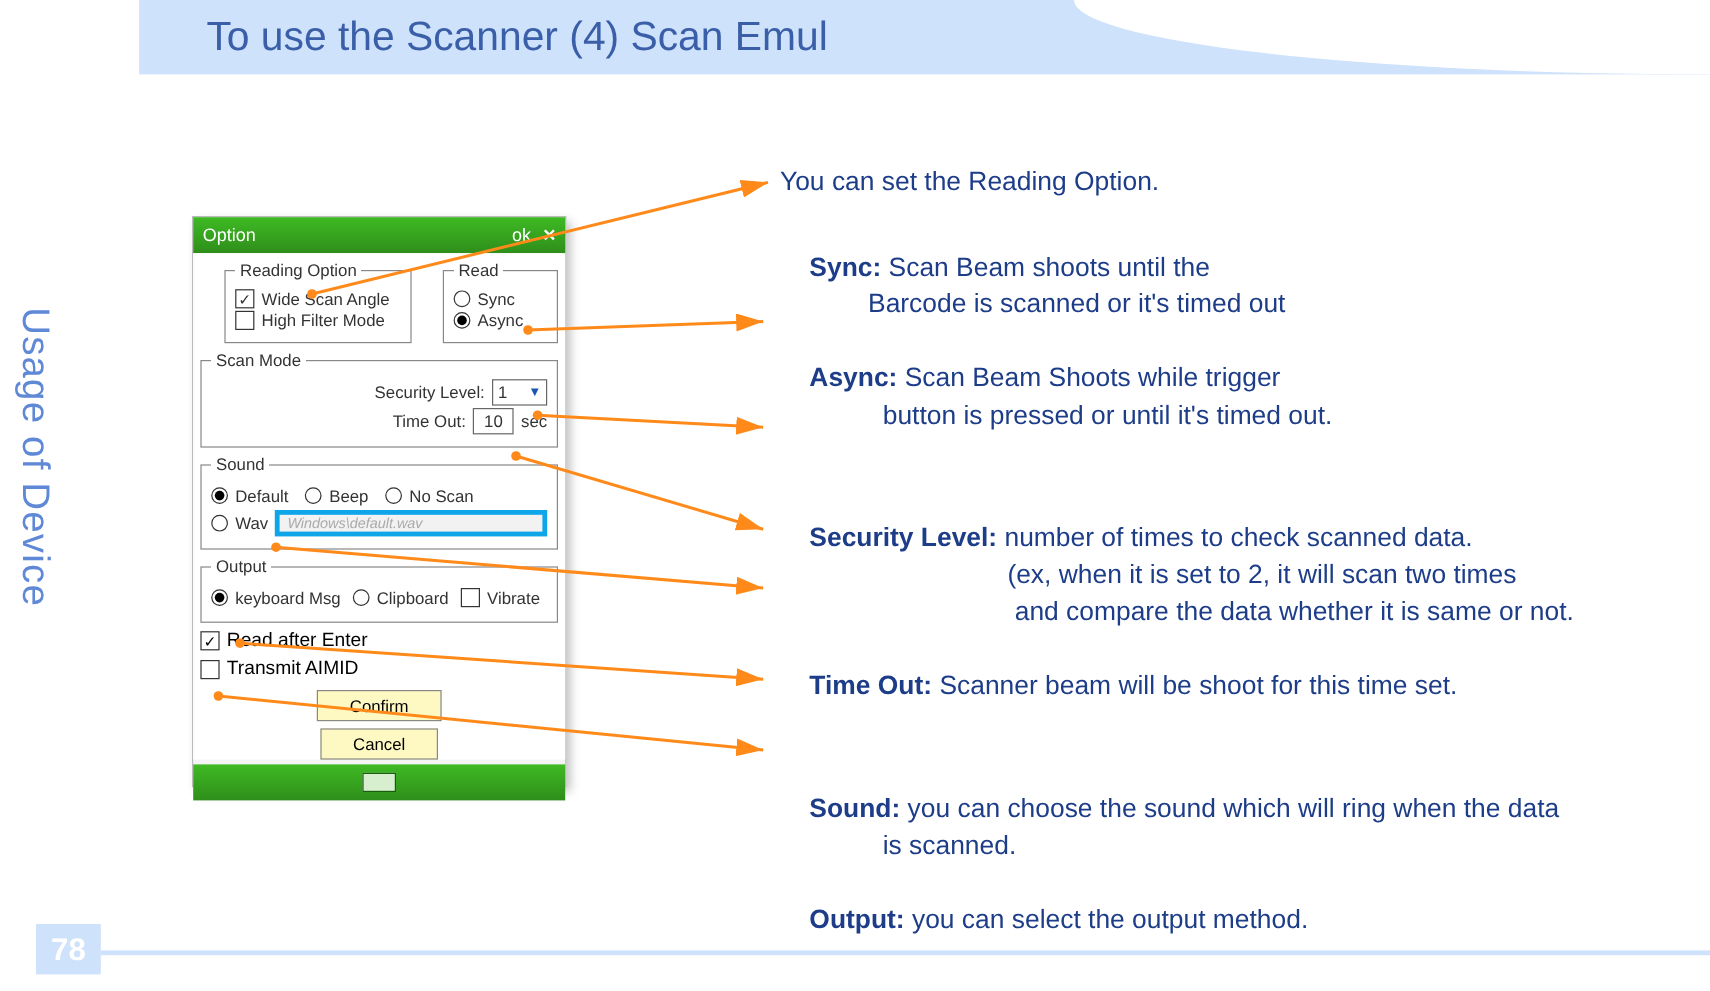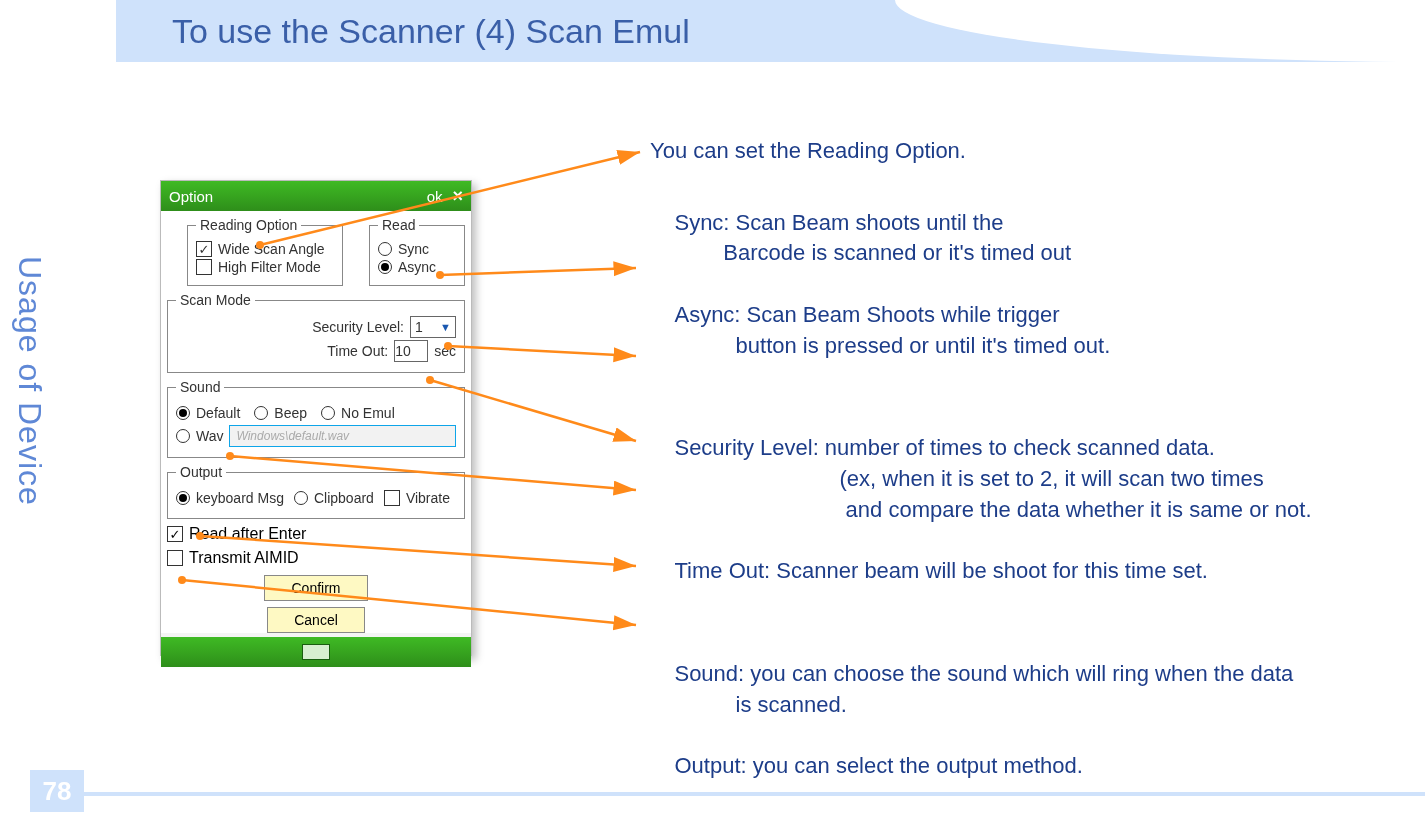--- a/index.html
+++ b/index.html
@@ -53,31 +53,31 @@
   .row { display: flex; align-items: center; gap: 6px; margin: 2px 0; }
   .check { width: 16px; height: 16px; border: 1px solid #333; display: inline-flex; align-items: center; justify-content: center; font-size: 13px; }
   .check.on::after { content: "✓"; }
   .radio { width: 14px; height: 14px; border: 1px solid #333; border-radius: 50%; display: inline-flex; align-items: center; justify-content: center; }
   .radio.on::after { content: ""; width: 8px; height: 8px; background: #000; border-radius: 50%; }
   .two-col { display: flex; gap: 6px; }
   .two-col fieldset { flex: 1; margin-left: 20px; }
   .field-right { margin-left: auto; display: flex; align-items: center; gap: 6px; }
   .combo { border: 1px solid #666; height: 22px; min-width: 46px; display: inline-flex; align-items: center; justify-content: space-between; padding: 0 4px; }
   .combo .caret { color: #1a58b0; font-size: 11px; }
-  .tiny-input { border: 1px solid #666; width: 34px; height: 22px; display: inline-flex; align-items: center; justify-content: flex-start; }
-  .disabled-input { border: 1px solid #0ea5e9; background: #f2f2f2; color: #aaa; height: 22px; flex: 1; padding: 0 6px; display: flex; align-items: center; font-style: italic; font-size: 12px; }
+  .tiny-input { border: 1px solid #666; width: 34px; height: 22px; display: inline-flex; align-items: center; justify-content: center; }
+  .disabled-input { border: 4px solid #0ea5e9; background: #f2f2f2; color: #aaa; height: 22px; flex: 1; padding: 0 6px; display: flex; align-items: center; font-style: italic; font-size: 12px; }
   .bottom-row { display: flex; gap: 6px; justify-content: flex-end; margin-top: 4px; align-items: center; flex-direction: column; }
   .btn { border: 1px solid #888; background: #fef9c3; padding: 4px 26px; font-size: 14px; }
   .dev-footer { height: 30px; background: linear-gradient(#3fba24,#2e8e1a); display:flex; align-items:center; justify-content:center; margin-top: 4px; }
   .kbd-icon { width: 28px; height: 16px; background: #d7efcf; border: 1px solid #195e0e; }
 
   
   .expl { position: absolute; left: 650px; top: 136px; right: 8px; color: #1d3d89; font-size: 22px; line-height: 1.4; }
   .expl p { margin-bottom: 10px; white-space: pre-wrap; }
-  .expl b { color: #1d3d89; font-weight: normal; }
+  .expl b { color: #1d3d89; font-weight: bold; }
 
   
   svg.arrows { position: absolute; left: 0; top: 0; width: 1425px; height: 826px; pointer-events: none; }
 </style>
 </head>
 <body>
 
 <div class="page-header">
   <span>To use the Scanner (4) Scan Emul</span>
   <div class="page-header-right"></div>
@@ -151,21 +151,21 @@
         <span class="row">
             <span class="radio on"></span>
             <span>Default</span>
           </span>
         <span class="row">
             <span class="radio"></span>
             <span>Beep</span>
           </span>
         <span class="row">
             <span class="radio"></span>
-            <span>No Emul</span>
+            <span>No Scan</span>
           </span>
       </div>
       <div class="row">
         <span class="row">
             <span class="radio"></span>
             <span>Wav</span>
           </span>
         <span class="disabled-input">Windows\default.wav</span>
       </div>
     </fieldset>

